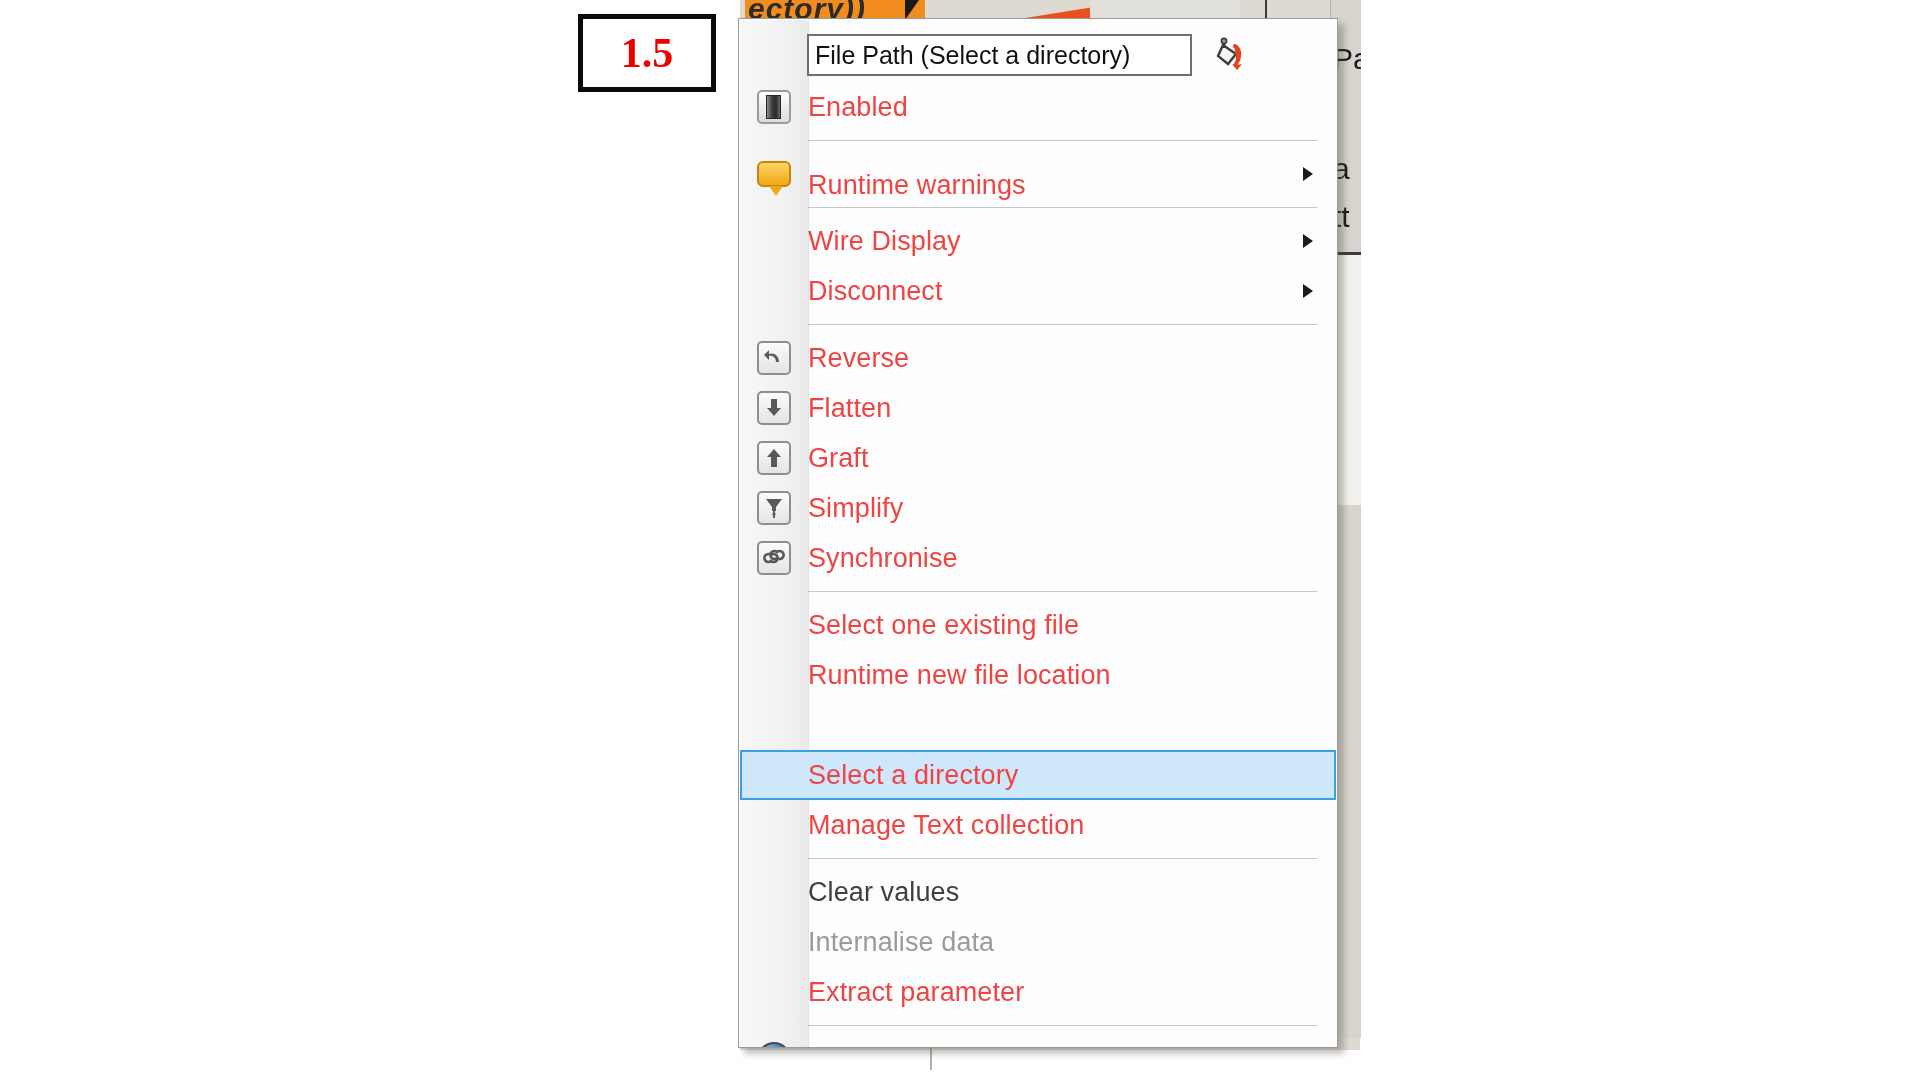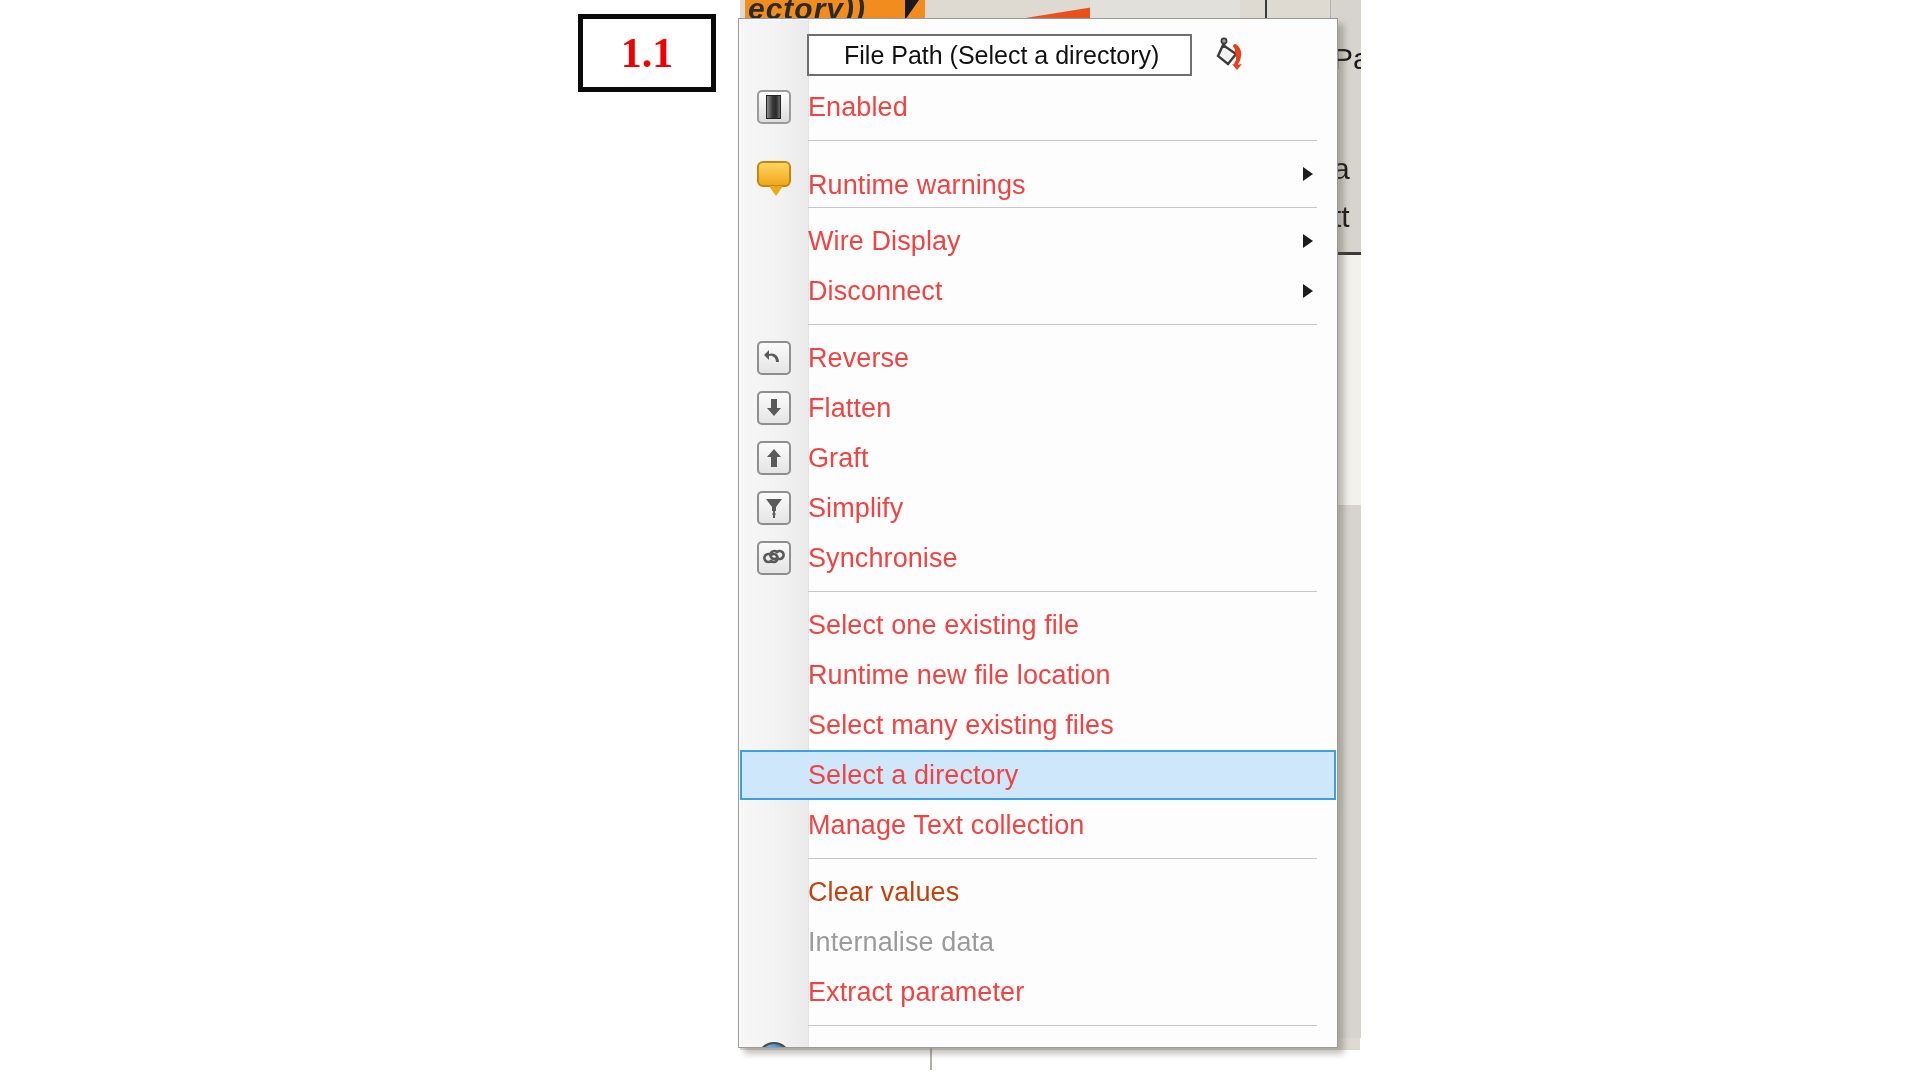--- a/index.html
+++ b/index.html
@@ -217,21 +217,20 @@
     box-sizing: border-box;
     display: flex;
     align-items: center;
     padding-left: 6px;
   }
   .name-field-text {
     font-size: 25px;
     color: #111111;
     font-family: "Liberation Sans", sans-serif;
     white-space: nowrap;
-    margin-left: 29px;
   }
   .fill-icon {
     position: absolute;
     left: 470px;
     top: 10px;
     width: 40px;
     height: 40px;
   }
 
   
@@ -375,21 +374,21 @@
   <div class="gh-panel-right">
     <div class="cut-text t1">Pa</div>
     <div class="cut-text t2">a</div>
     <div class="cut-text t3">tt</div>
     <div class="divider-h d1"></div>
     <div class="pale p1"></div>
   </div>
   <div class="gh-vrule"></div>
 
   <div class="callout">
-    <span class="callout-text">1.1</span>
+    <span class="callout-text">1.5</span>
   </div>
 
   <div class="menu-shadow"></div>
   <div class="menu">
     <div class="menu-gutter"></div>
     <div class="menu-inner" id="menu-inner">
 
       <div class="menu-header">
         <div class="name-field">
           <span class="name-field-text" title="File Path (Select a directory)">File Path (Select a directory)</span>
@@ -490,35 +489,34 @@
         <div class="row">
           <span class="icon-cell" style="position: relative; z-index: 2;"></span>
           <span class="label" style="position: relative; z-index: 2;">Select one existing file</span>
         </div>
         <div class="row">
           <span class="icon-cell" style="position: relative; z-index: 2;"></span>
           <span class="label" style="position: relative; z-index: 2;">Runtime new file location</span>
         </div>
         <div class="row">
           <span class="icon-cell" style="position: relative; z-index: 2;"></span>
-          <span class="label" style="position: relative; z-index: 2;">Select many existing files</span>
         </div>
         <div class="row">
           <div class="sel-band" style="background: rgb(207, 231, 250); border-color: rgb(60, 159, 226);"></div>
           <span class="icon-cell" style="position: relative; z-index: 2;"></span>
           <span class="label" style="position: relative; z-index: 2;">Select a directory</span>
         </div>
         <div class="row">
           <span class="icon-cell" style="position: relative; z-index: 2;"></span>
           <span class="label" style="position: relative; z-index: 2;">Manage Text collection</span>
         </div>
         <div class="sep"></div>
         <div class="row disabled">
           <span class="icon-cell" style="position: relative; z-index: 2;"></span>
-          <span class="label" style="position: relative; z-index: 2; color: #c2410c;">Clear values</span>
+          <span class="label" style="position: relative; z-index: 2; color: #404040;">Clear values</span>
         </div>
         <div class="row disabled">
           <span class="icon-cell" style="position: relative; z-index: 2;"></span>
           <span class="label" style="position: relative; z-index: 2; color: rgb(155, 155, 155);">Internalise data</span>
         </div>
         <div class="row">
           <span class="icon-cell" style="position: relative; z-index: 2;"></span>
           <span class="label" style="position: relative; z-index: 2;">Extract parameter</span>
         </div>
         <div class="sep"></div>

